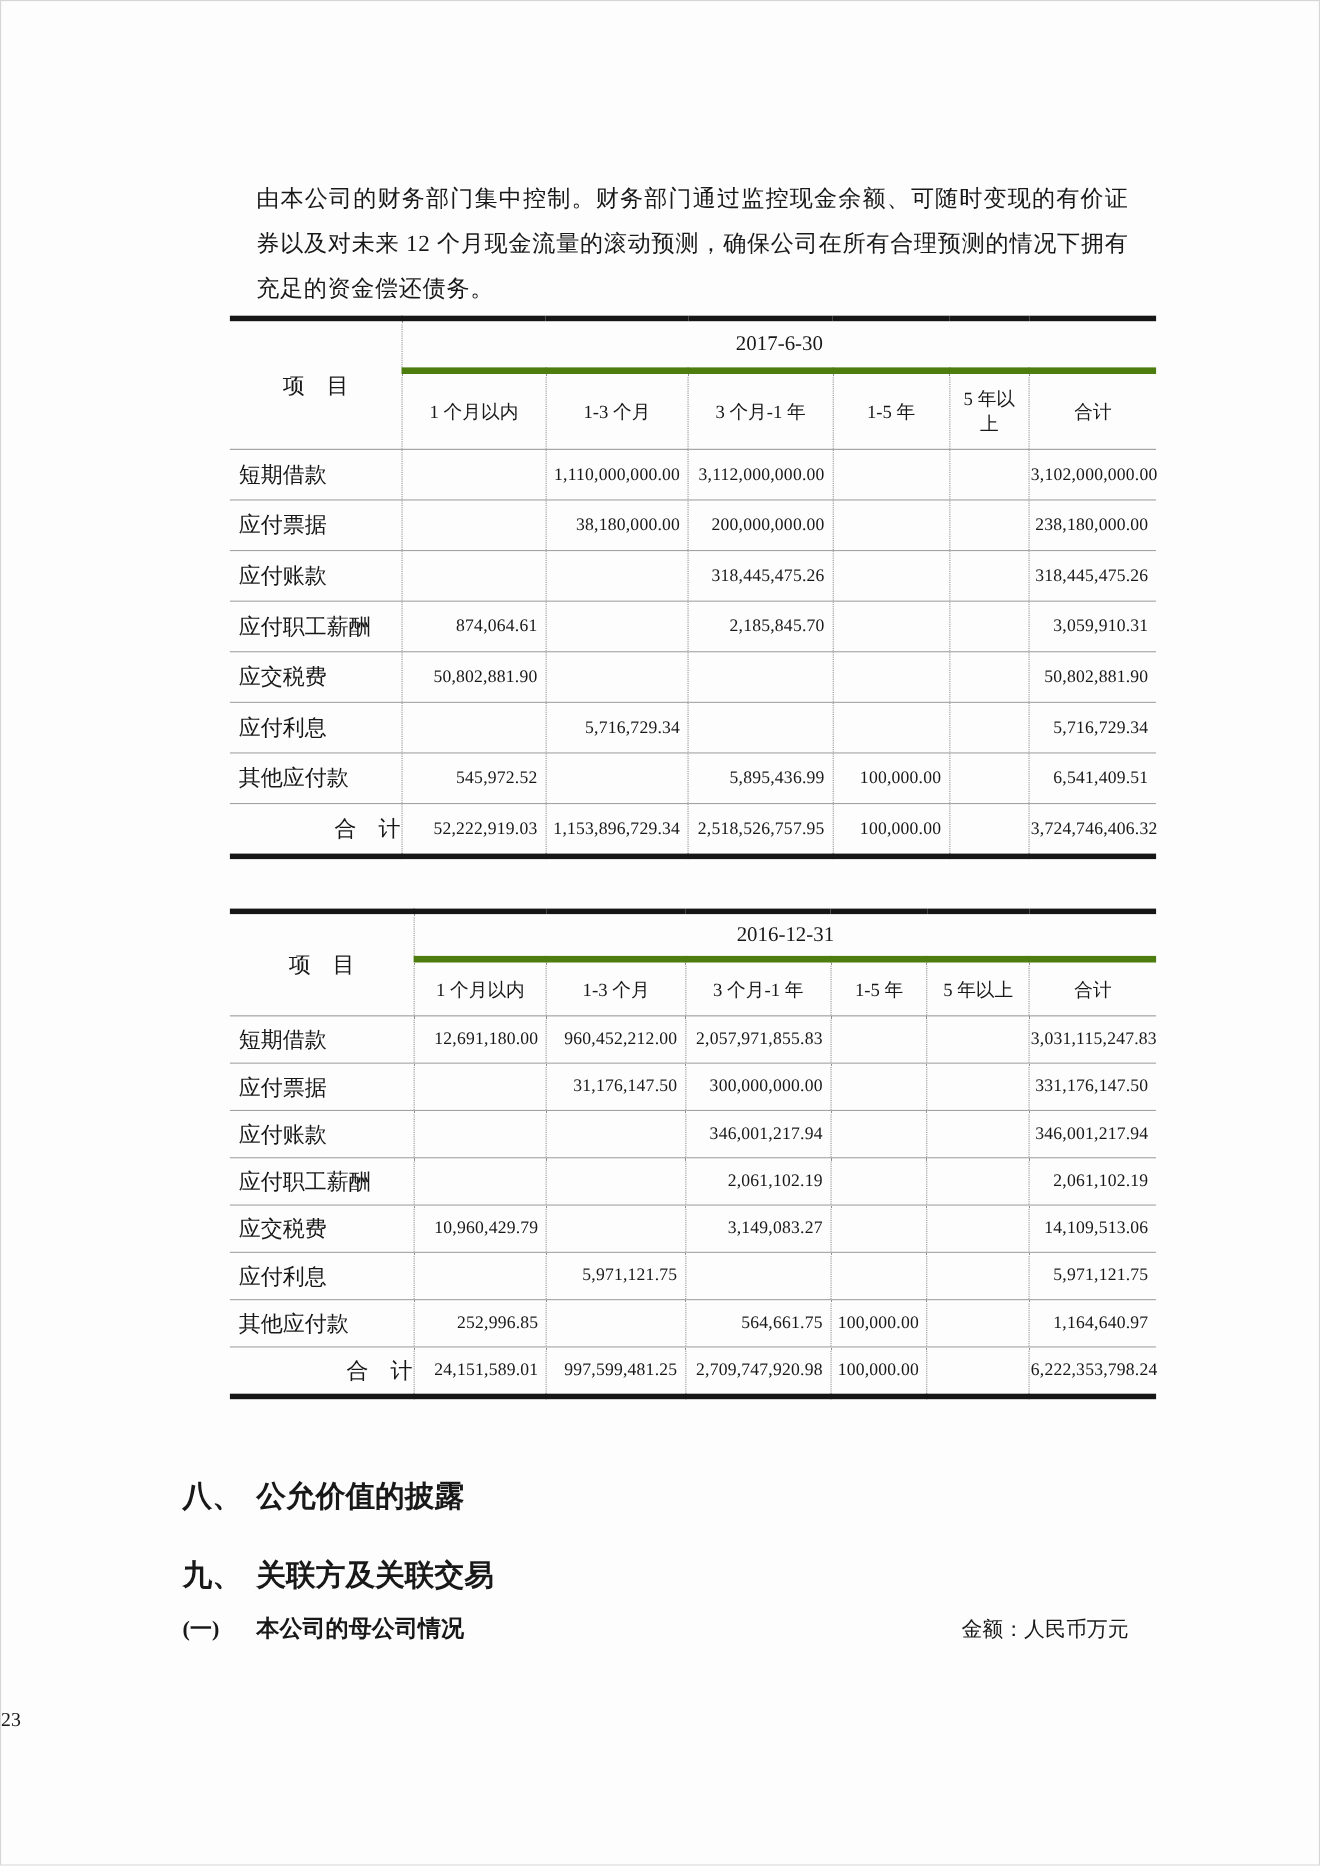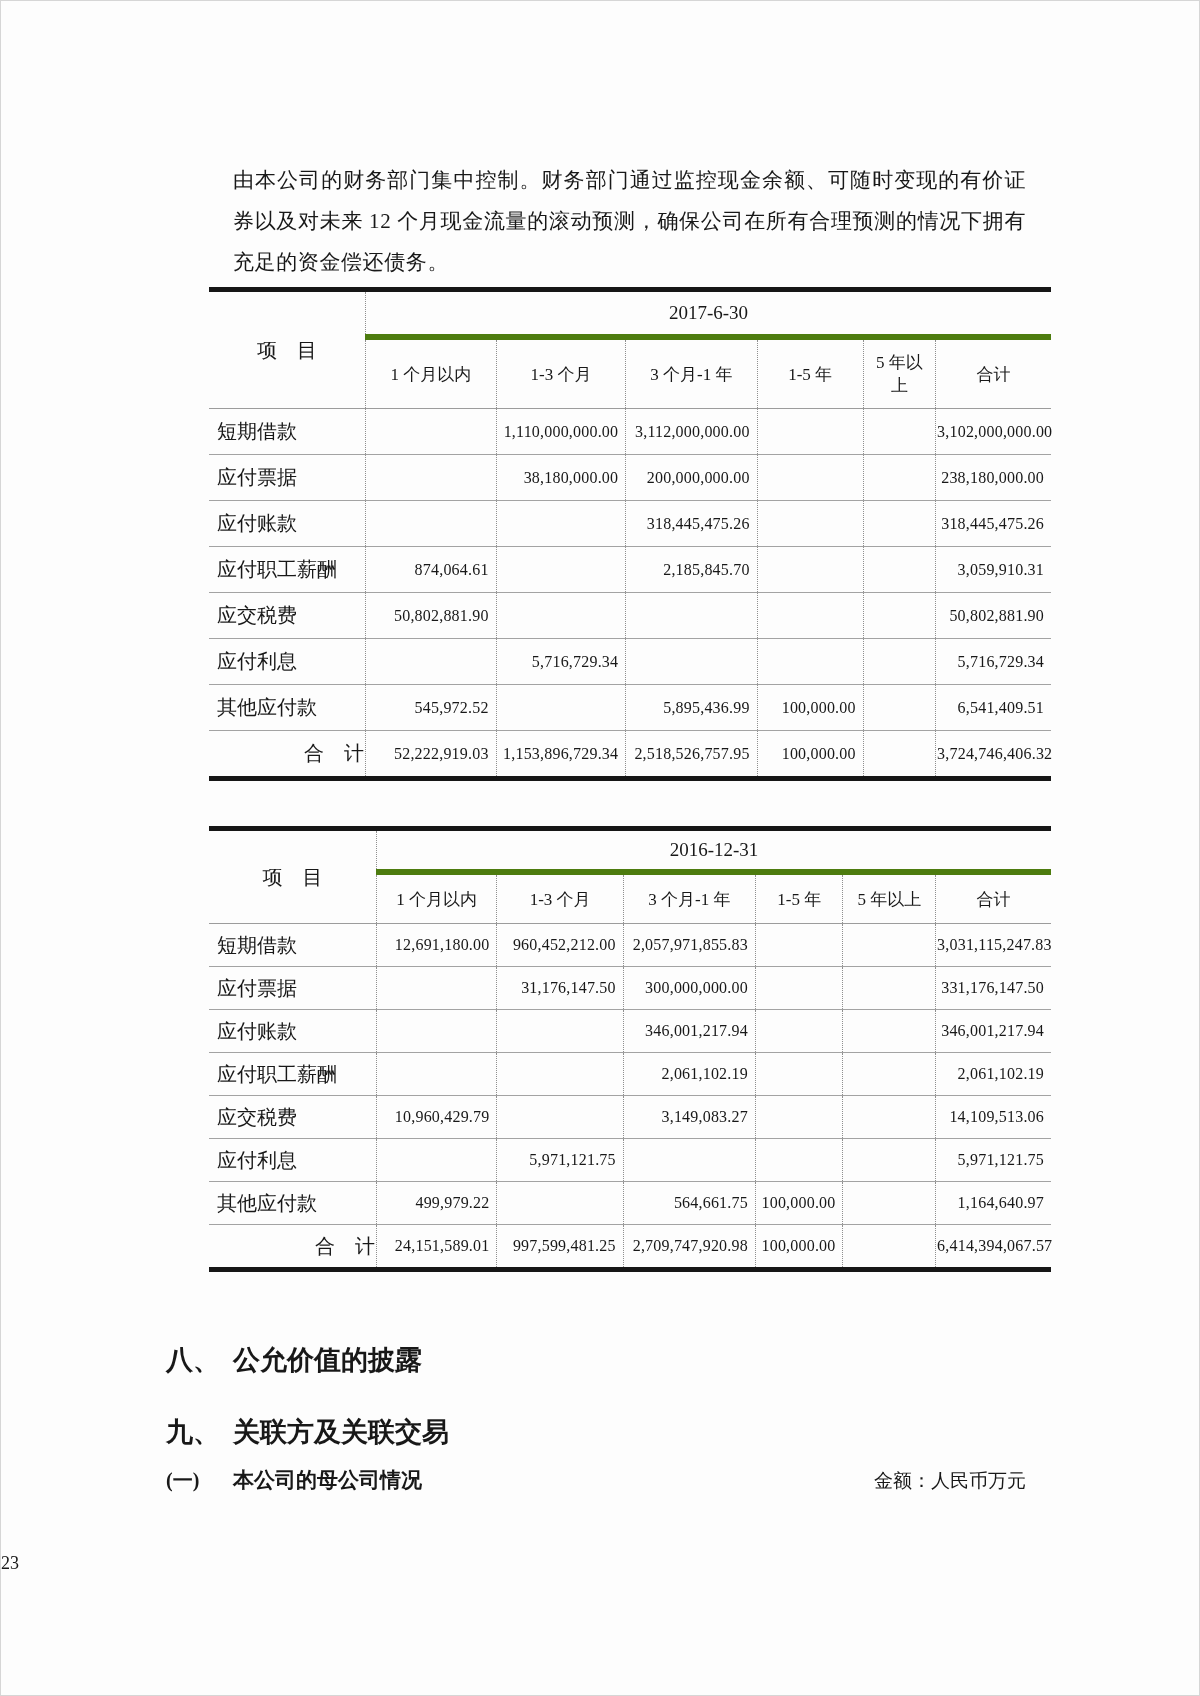--- a/index.html
+++ b/index.html
@@ -234,35 +234,35 @@
             <td class="c-label">应付利息</td>
             <td class="c-num"></td>
             <td class="c-num">5,971,121.75</td>
             <td class="c-num"></td>
             <td class="c-num"></td>
             <td class="c-num"></td>
             <td class="c-num">5,971,121.75</td>
           </tr>
           <tr>
             <td class="c-label">其他应付款</td>
-            <td class="c-num">499,979.22</td>
+            <td class="c-num">252,996.85</td>
             <td class="c-num"></td>
             <td class="c-num">564,661.75</td>
             <td class="c-num">100,000.00</td>
             <td class="c-num"></td>
             <td class="c-num">1,164,640.97</td>
           </tr>
           <tr>
             <td class="c-label total">合　计</td>
             <td class="c-num">24,151,589.01</td>
             <td class="c-num">997,599,481.25</td>
             <td class="c-num">2,709,747,920.98</td>
             <td class="c-num">100,000.00</td>
             <td class="c-num"></td>
-            <td class="c-num">6,414,394,067.57</td>
+            <td class="c-num">6,222,353,798.24</td>
           </tr>
         </tbody>
     </table>
   </div>
 
   <div class="sec-heading h8">
     <span class="sec-num">八、</span>
     <span class="sec-title">公允价值的披露</span>
   </div>
 

